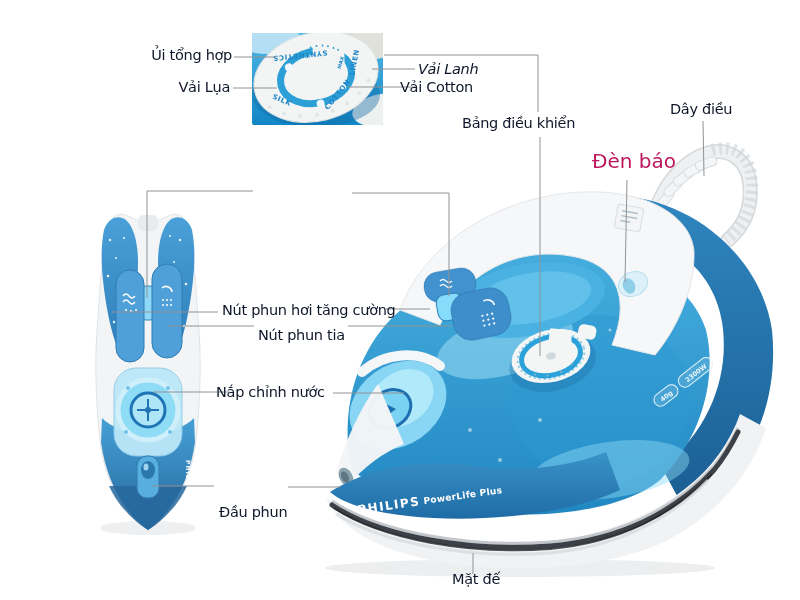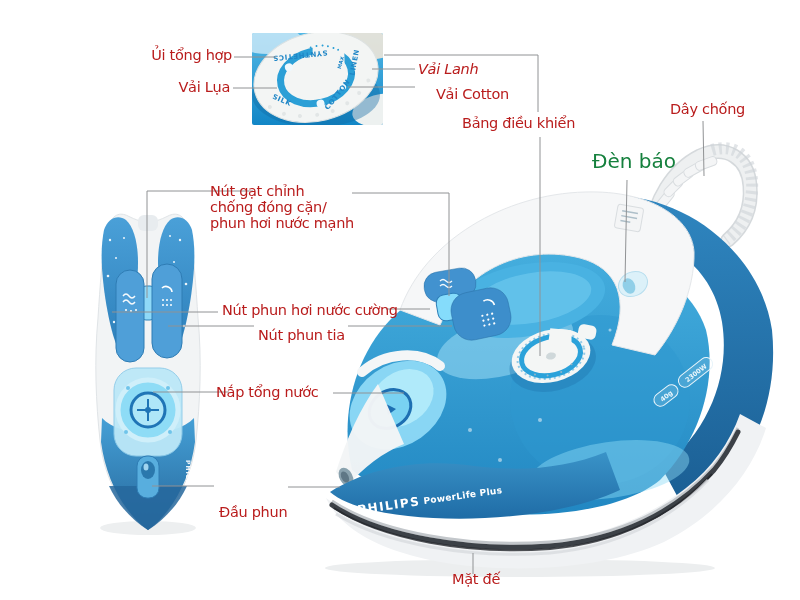--- a/index.html
+++ b/index.html
@@ -1,22 +1,22 @@
 <!DOCTYPE html>
 <html><head>
 <meta charset="utf-8">
 <style>
   html,body{margin:0;padding:0;background:#fff;}
   #stage{position:relative;width:800px;height:600px;background:#ffffff;overflow:hidden;
          font-family:"DejaVu Sans",sans-serif;}
   .lbl{position:absolute;font-size:14.5px;line-height:17px;letter-spacing:-0.3px;
-       color:#b91c1c;white-space:nowrap;}
+       color:#0f172a;white-space:nowrap;}
   .lbl-r{text-align:right;}
   .lbl-c{text-align:left;white-space:normal;}
-  .lbl-big{font-size:20px;color:#15803d;letter-spacing:0;}
+  .lbl-big{font-size:20px;color:#be185d;letter-spacing:0;}
   .multi{line-height:16px;}
   svg{position:absolute;left:0;top:0;}
   svg text{font-family:"DejaVu Sans",sans-serif;}
   .dialTxt{fill:#1f86c6;font-size:7px;font-weight:bold;letter-spacing:.6px;text-anchor:middle;}
   .dialTxtSm{fill:#1f86c6;font-size:5px;font-weight:bold;text-anchor:middle;}
   .brandTxt{fill:#ffffff;font-size:12px;font-weight:bold;letter-spacing:1.5px;}
   .seriesTxt{fill:#ffffff;font-size:9px;font-weight:bold;letter-spacing:.3px;}
   .badgeTxt{fill:#eaf6fc;font-size:6.5px;font-weight:bold;text-anchor:middle;}
   .vertBrand{fill:#ffffff;font-size:6px;font-weight:bold;letter-spacing:1px;opacity:.9;}
 </style>
@@ -318,28 +318,23 @@
     <line x1="333" y1="393" x2="404" y2="393"></line>
     <line x1="152" y1="486" x2="214" y2="486"></line>
     <line x1="288" y1="487" x2="340" y2="487"></line>
     <line x1="473" y1="553" x2="473" y2="574"></line>
   </g>
 </svg>
 
 <div class="lbl lbl-r" style="right:568px;top:47px;">Ủi tổng hợp</div>
 <div class="lbl lbl-r" style="right:570px;top:79px;">Vải Lụa</div>
 <div class="lbl" style="left:418px;top:61px;font-style:italic;">Vải Lanh</div>
-<div class="lbl" style="left:436px;top:79px;margin-top:7px;">Vải Cotton</div>
+<div class="lbl" style="left:400px;top:79px;">Vải Cotton</div>
 <div class="lbl lbl-c" style="left:462px;width:160px;top:115px;">Bảng điều khiển</div>
-<div class="lbl" style="left:670px;top:101px;">Dây chống</div>
+<div class="lbl" style="left:670px;top:101px;">Dây điều</div>
 <div class="lbl lbl-big" style="left:592px;top:153px;">Đèn báo</div>
-<div class="lbl lbl-c multi" style="left:210px;width:186px;top:183px;">
-  <div>Nút gạt chỉnh</div>
-  <div>chống đóng cặn/</div>
-  <div>phun hơi nước mạnh</div>
-</div>
-<div class="lbl" style="left:222px;top:302px;">Nút phun hơi nước cường</div>
+<div class="lbl" style="left:222px;top:302px;">Nút phun hơi tăng cường</div>
 <div class="lbl" style="left:258px;top:327px;">Nút phun tia</div>
-<div class="lbl lbl-c" style="left:216px;width:128px;top:384px;">Nắp tổng nước</div>
+<div class="lbl lbl-c" style="left:216px;width:128px;top:384px;">Nắp chỉnh nước</div>
 <div class="lbl" style="left:219px;top:504px;">Đầu phun</div>
 <div class="lbl lbl-c" style="left:452px;width:70px;top:571px;">Mặt đế</div>
 
 </div>
 
 </body></html>

